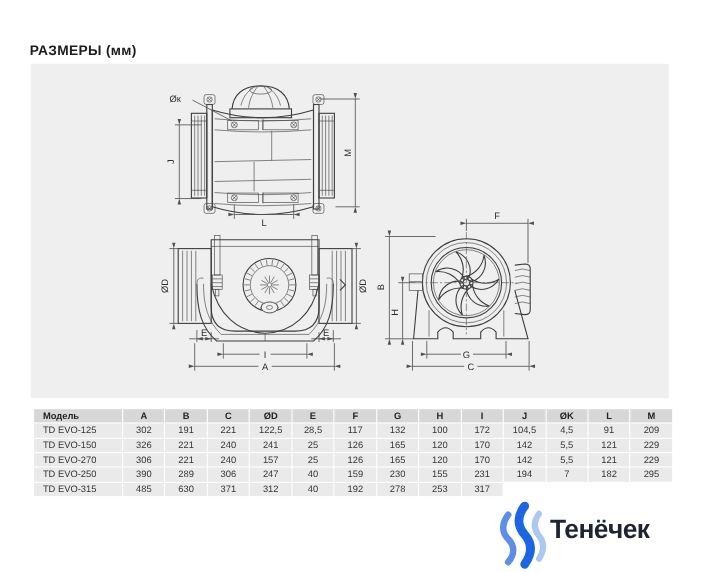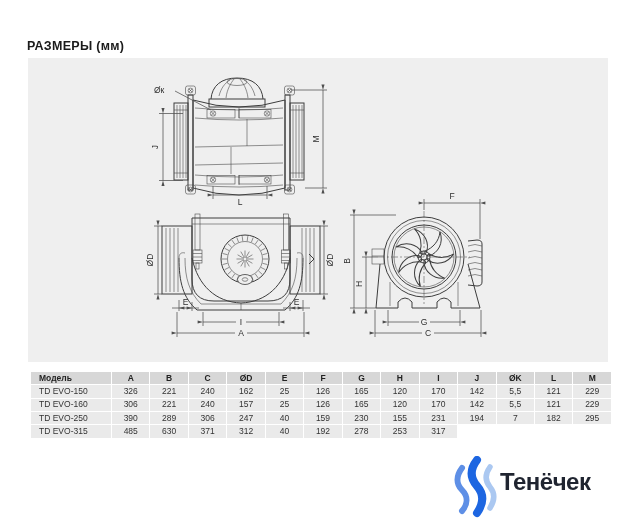--- a/index.html
+++ b/index.html
@@ -296,37 +296,53 @@
           <th>H</th>
           <th>I</th>
           <th>J</th>
           <th>ØK</th>
           <th>L</th>
           <th>M</th>
         </tr>
       </thead>
     <tbody>
         <tr>
+          <td>TD EVO-125</td>
+          <td>302</td>
+          <td>191</td>
+          <td>221</td>
+          <td>122,5</td>
+          <td>28,5</td>
+          <td>117</td>
+          <td>132</td>
+          <td>100</td>
+          <td>172</td>
+          <td>104,5</td>
+          <td>4,5</td>
+          <td>91</td>
+          <td>209</td>
+        </tr>
+        <tr>
           <td>TD EVO-150</td>
           <td>326</td>
           <td>221</td>
           <td>240</td>
-          <td>162</td>
+          <td>241</td>
           <td>25</td>
           <td>126</td>
           <td>165</td>
           <td>120</td>
           <td>170</td>
           <td>142</td>
           <td>5,5</td>
           <td>121</td>
           <td>229</td>
         </tr>
         <tr>
-          <td>TD EVO-160</td>
+          <td>TD EVO-270</td>
           <td>306</td>
           <td>221</td>
           <td>240</td>
           <td>157</td>
           <td>25</td>
           <td>126</td>
           <td>165</td>
           <td>120</td>
           <td>170</td>
           <td>142</td>

